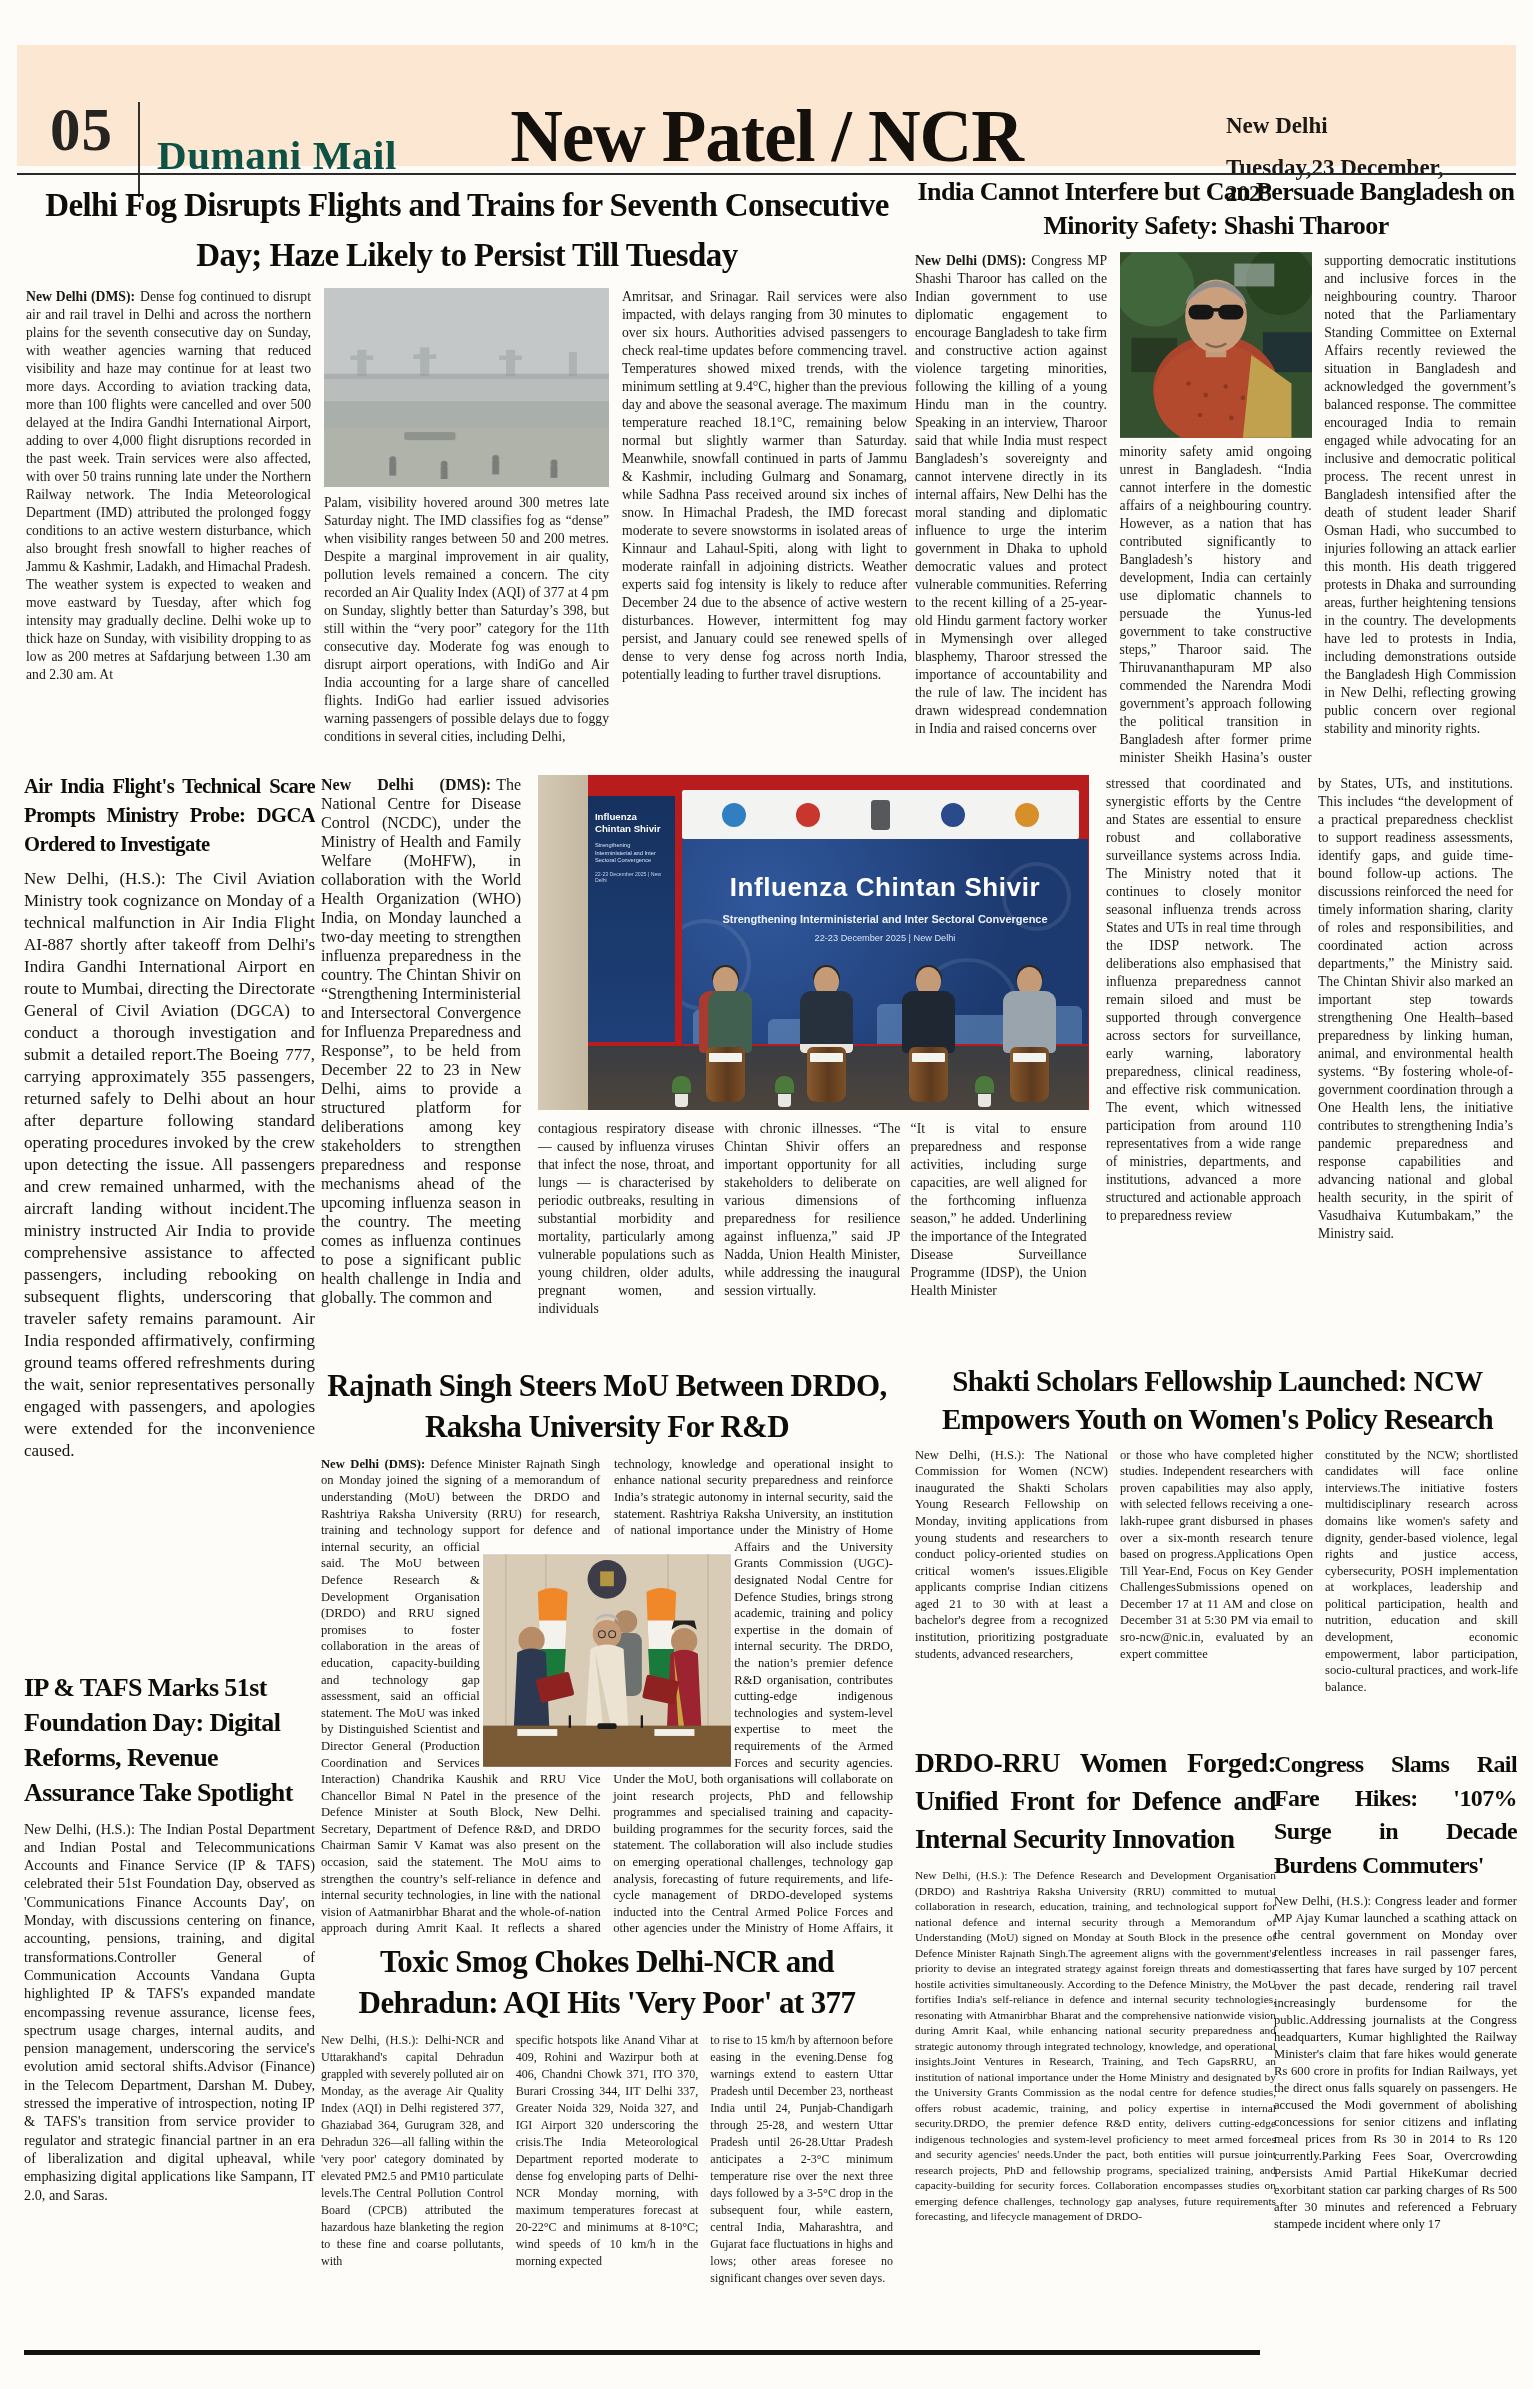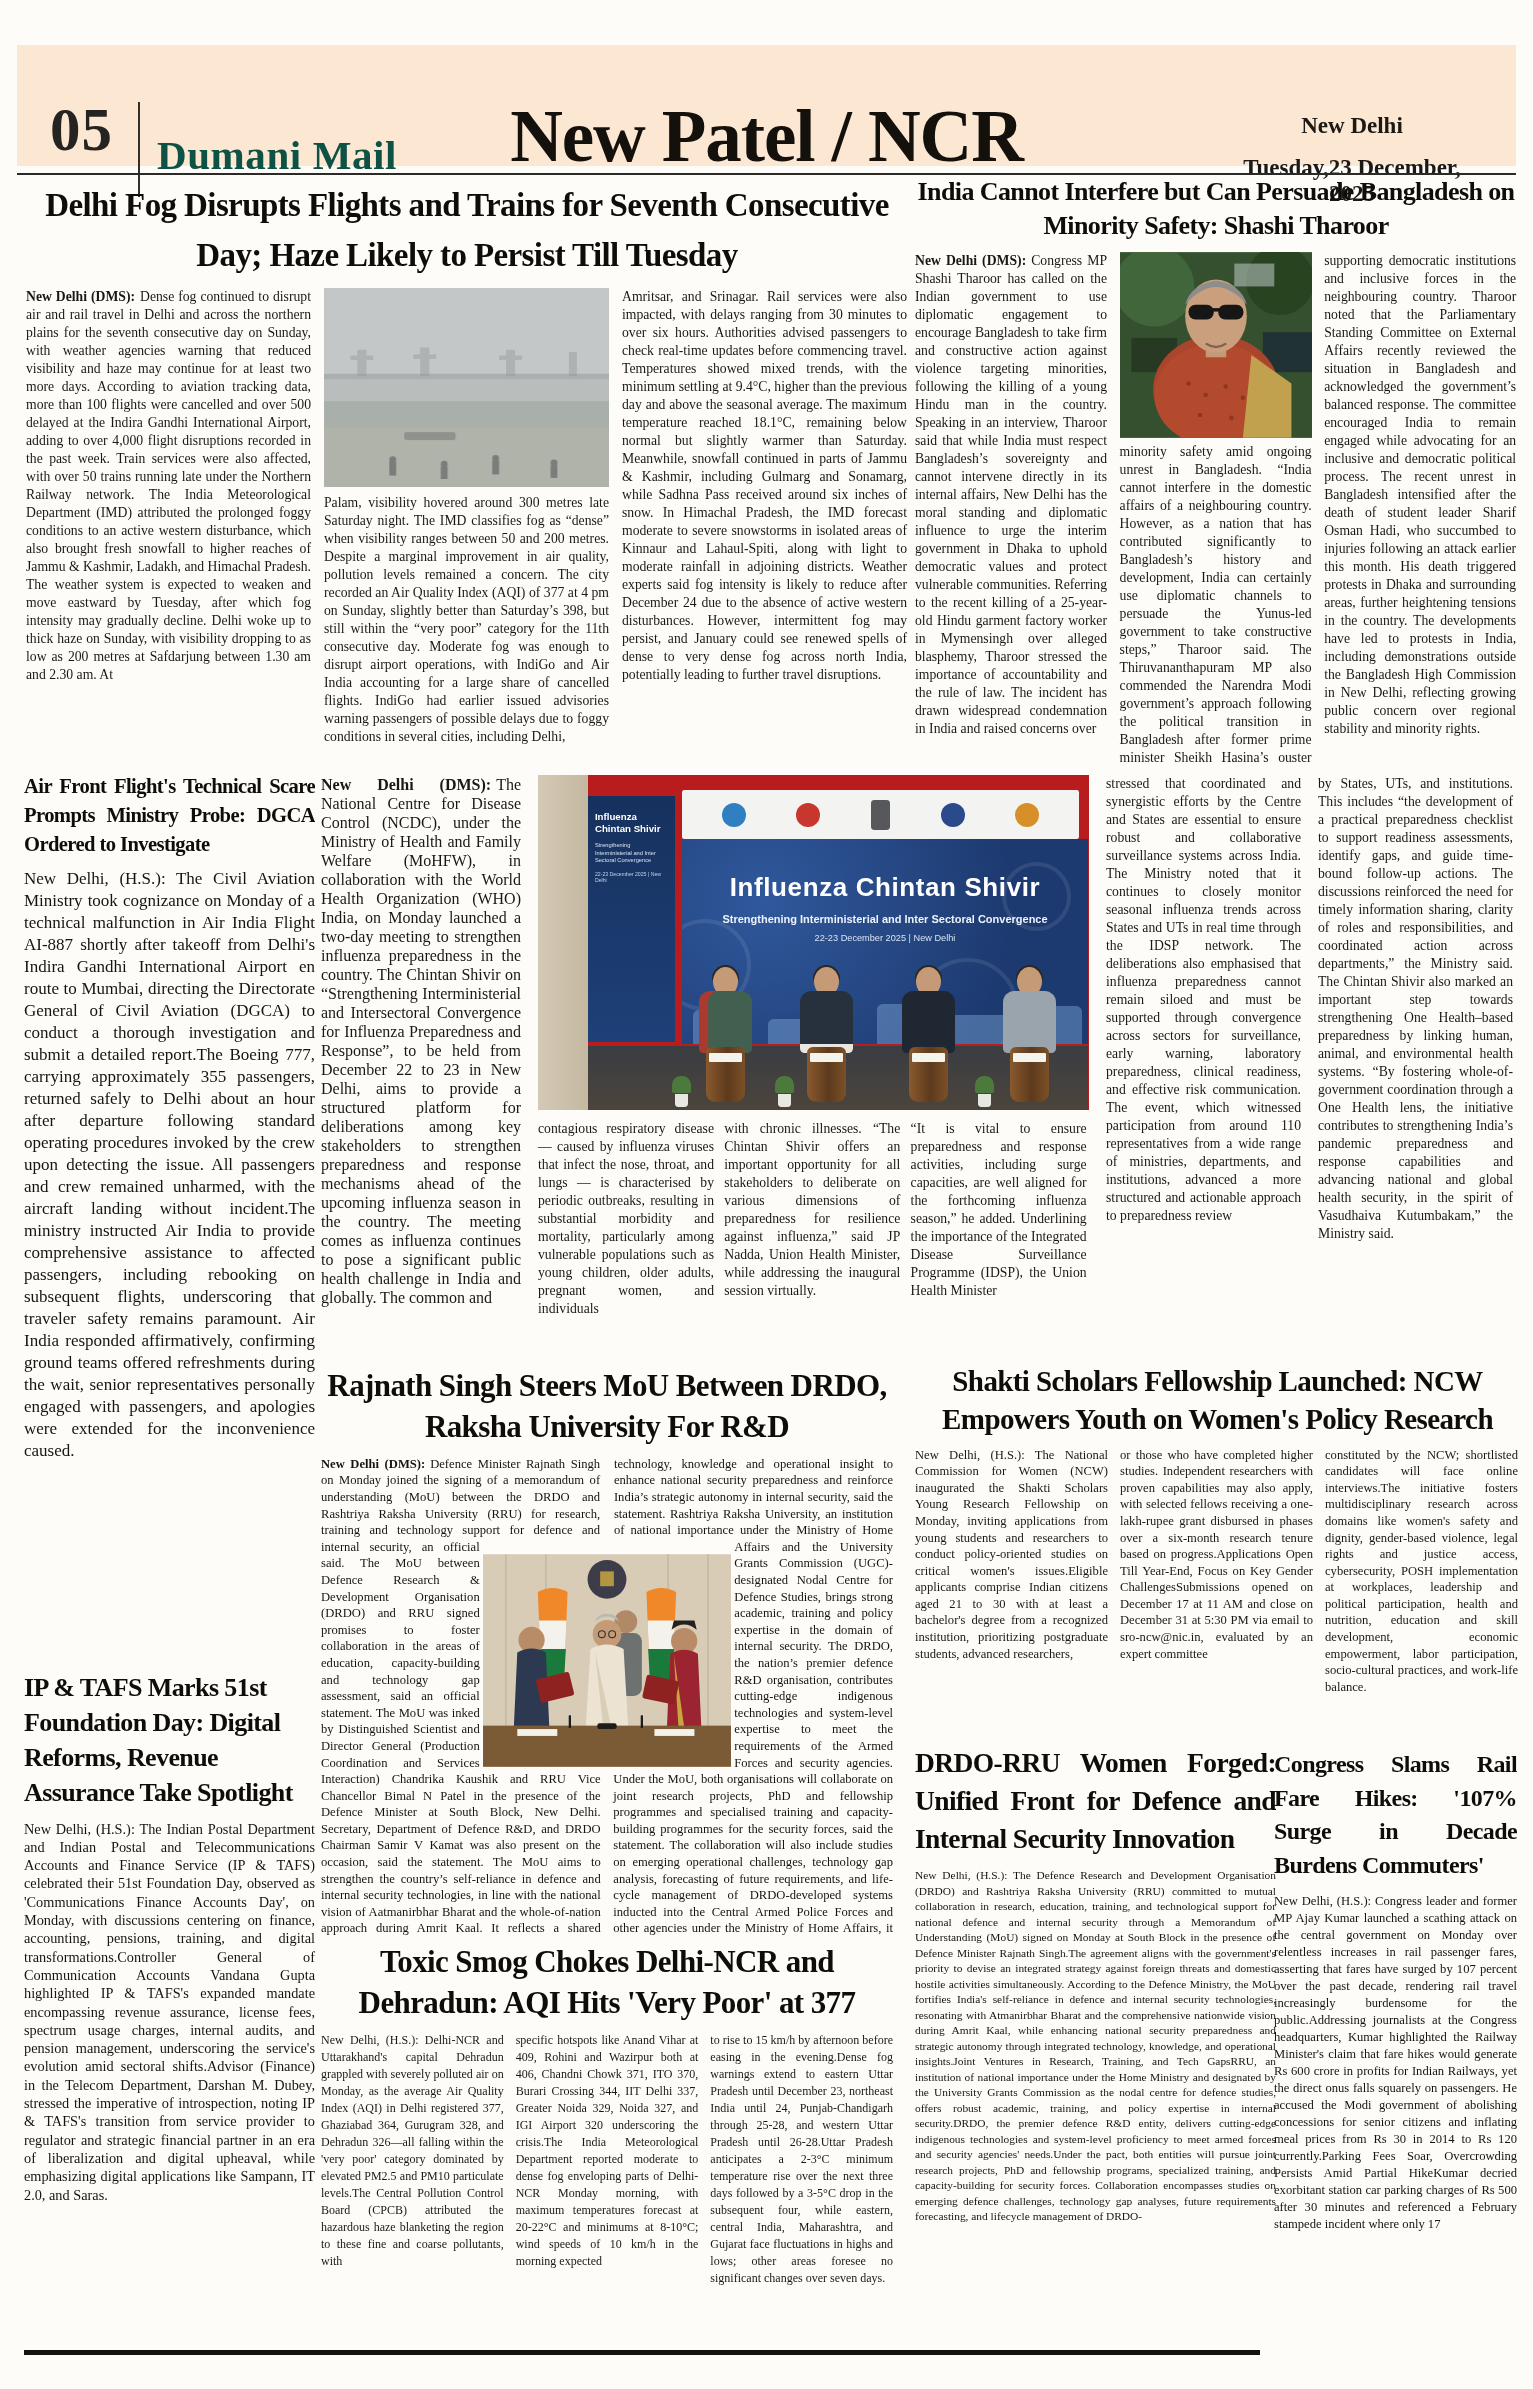--- a/index.html
+++ b/index.html
@@ -7,21 +7,21 @@
   .page{position:relative;width:1533px;height:2389px;margin:0 auto;background:#fdfcf9;
         font-family:"Liberation Serif","DejaVu Serif",serif;color:#17140f;overflow:hidden}
 
   
   .band{position:absolute;left:17px;top:45px;width:1499px;height:121px;background:#fbe7d2}
   .pageno{position:absolute;left:33px;top:50px;font-size:61px;font-weight:700;color:#262420;letter-spacing:1.1px}
   .hdr-divider{position:absolute;left:121px;top:57px;width:1.7px;height:95px;background:#33302a}
   .masthead{position:absolute;left:140px;top:86px;font-size:41px;font-weight:700;color:#0d5244;letter-spacing:0.6px}
   .section-title{position:absolute;left:0;top:50px;width:100%;text-align:center;
         font-size:73px;font-weight:700;color:#14110c;letter-spacing:-1.1px}
-  .hdr-date{position:absolute;right:38px;top:68px;width:252px;text-align:center;font-weight:700;color:#1c1914}
+  .hdr-date{position:absolute;right:38px;top:68px;width:252px;font-weight:700;color:#1c1914}
   .hdr-city{font-size:23px;margin-bottom:16px}
   .hdr-day{font-size:23px}
   .hdr-rule{position:absolute;left:17px;top:173px;width:1499px;height:1.7px;background:#2c2a26}
 
   
   .article{position:absolute;overflow:hidden}
   .headline{font-weight:700;color:#0f0d0a;letter-spacing:-0.6px;line-height:1.32}
   .headline.center{text-align:center}
   .headline.justify{text-align:justify}
   .cols{display:flex;margin-top:8px}
@@ -216,21 +216,21 @@
             <path d="M150 160 Q168 172 186 160" stroke="#8a6248" stroke-width="4" fill="none"></path>
           </svg>
         </div>
         <span>minority safety amid ongoing unrest in Bangladesh. “India cannot interfere in the domestic affairs of a neighbouring country. However, as a nation that has contributed significantly to Bangladesh’s history and development, India can certainly use diplomatic channels to persuade the Yunus-led government to take constructive steps,” Tharoor said. The Thiruvananthapuram MP also commended the Narendra Modi government’s approach following the political transition in Bangladesh after former prime minister Sheikh Hasina’s ouster last year. At the same time, he urged New Delhi to continue</span>
       </div>
       <div class="col"><span>supporting democratic institutions and inclusive forces in the neighbouring country. Tharoor noted that the Parliamentary Standing Committee on External Affairs recently reviewed the situation in Bangladesh and acknowledged the government’s balanced response. The committee encouraged India to remain engaged while advocating for an inclusive and democratic political process. The recent unrest in Bangladesh intensified after the death of student leader Sharif Osman Hadi, who succumbed to injuries following an attack earlier this month. His death triggered protests in Dhaka and surrounding areas, further heightening tensions in the country. The developments have led to protests in India, including demonstrations outside the Bangladesh High Commission in New Delhi, reflecting growing public concern over regional stability and minority rights.</span></div>
     </div>
   </div>
 
   <div class="article airindia" style="left:24px;top:772px;width:291px;height:884px">
-    <h2 class="headline justify">Air Front Flight's Technical Scare Prompts Ministry Probe: DGCA Ordered to Investigate</h2>
+    <h2 class="headline justify">Air India Flight's Technical Scare Prompts Ministry Probe: DGCA Ordered to Investigate</h2>
     <div class="body">New Delhi, (H.S.): The Civil Aviation Ministry took cognizance on Monday of a technical malfunction in Air India Flight AI-887 shortly after takeoff from Delhi's Indira Gandhi International Airport en route to Mumbai, directing the Directorate General of Civil Aviation (DGCA) to conduct a thorough investigation and submit a detailed report.The Boeing 777, carrying approximately 355 passengers, returned safely to Delhi about an hour after departure following standard operating procedures invoked by the crew upon detecting the issue. All passengers and crew remained unharmed, with the aircraft landing without incident.The ministry instructed Air India to provide comprehensive assistance to affected passengers, including rebooking on subsequent flights, underscoring that traveler safety remains paramount. Air India responded affirmatively, confirming ground teams offered refreshments during the wait, senior representatives personally engaged with passengers, and apologies were extended for the inconvenience caused.</div>
   </div>
 
   <div class="article iptafs" style="left:24px;top:1670px;width:291px;height:670px">
     <h2 class="headline">IP &amp; TAFS Marks 51st Foundation Day: Digital Reforms, Revenue Assurance Take Spotlight</h2>
     <div class="body">New Delhi, (H.S.): The Indian Postal Department and Indian Postal and Telecommunications Accounts and Finance Service (IP &amp; TAFS) celebrated their 51st Foundation Day, observed as 'Communications Finance Accounts Day', on Monday, with discussions centering on finance, accounting, pensions, training, and digital transformations.Controller General of Communication Accounts Vandana Gupta highlighted IP &amp; TAFS's expanded mandate encompassing revenue assurance, license fees, spectrum usage charges, internal audits, and pension management, underscoring the service's evolution amid sectoral shifts.Advisor (Finance) in the Telecom Department, Darshan M. Dubey, stressed the imperative of introspection, noting IP &amp; TAFS's transition from service provider to regulator and strategic financial partner in an era of liberalization and digital upheaval, while emphasizing digital applications like Sampann, IT 2.0, and Saras.</div>
   </div>
 
   <div class="article ncdc" style="left:321px;top:764px;width:1198px;height:598px">
     <div class="cols">

